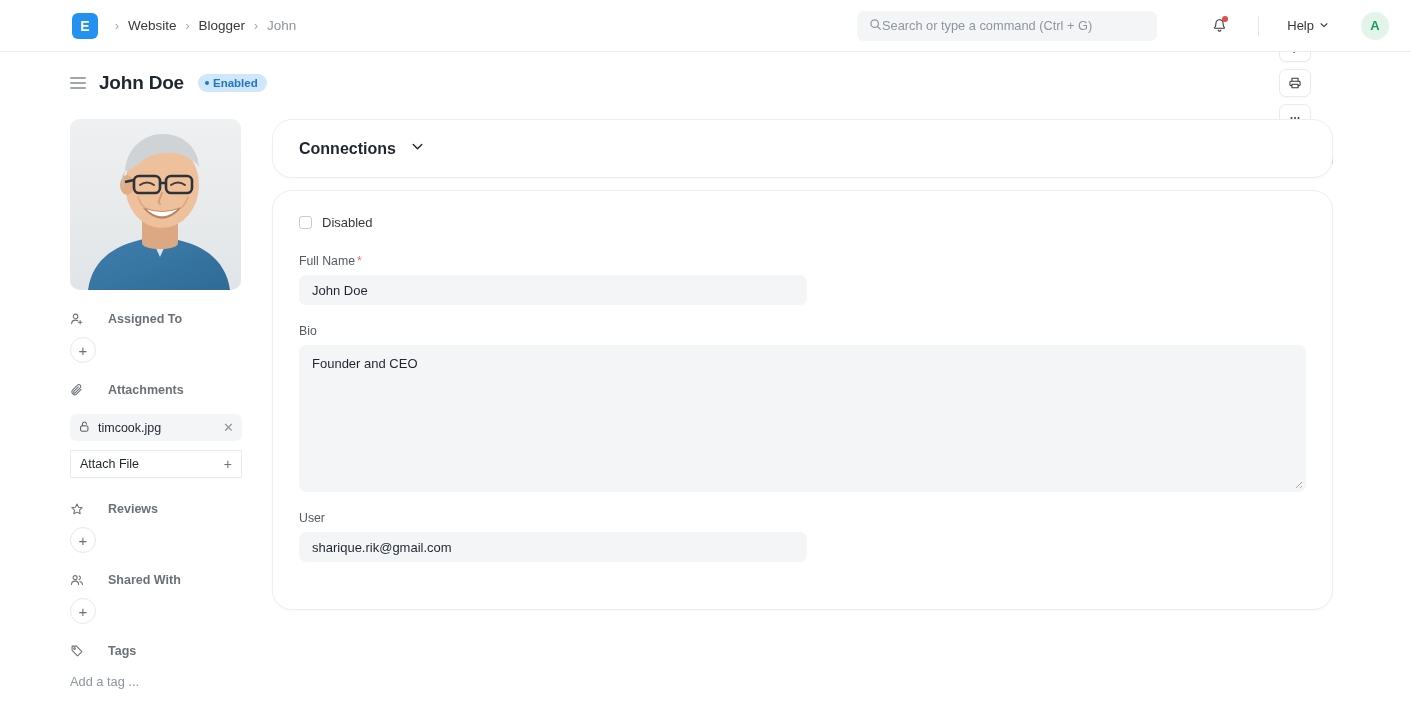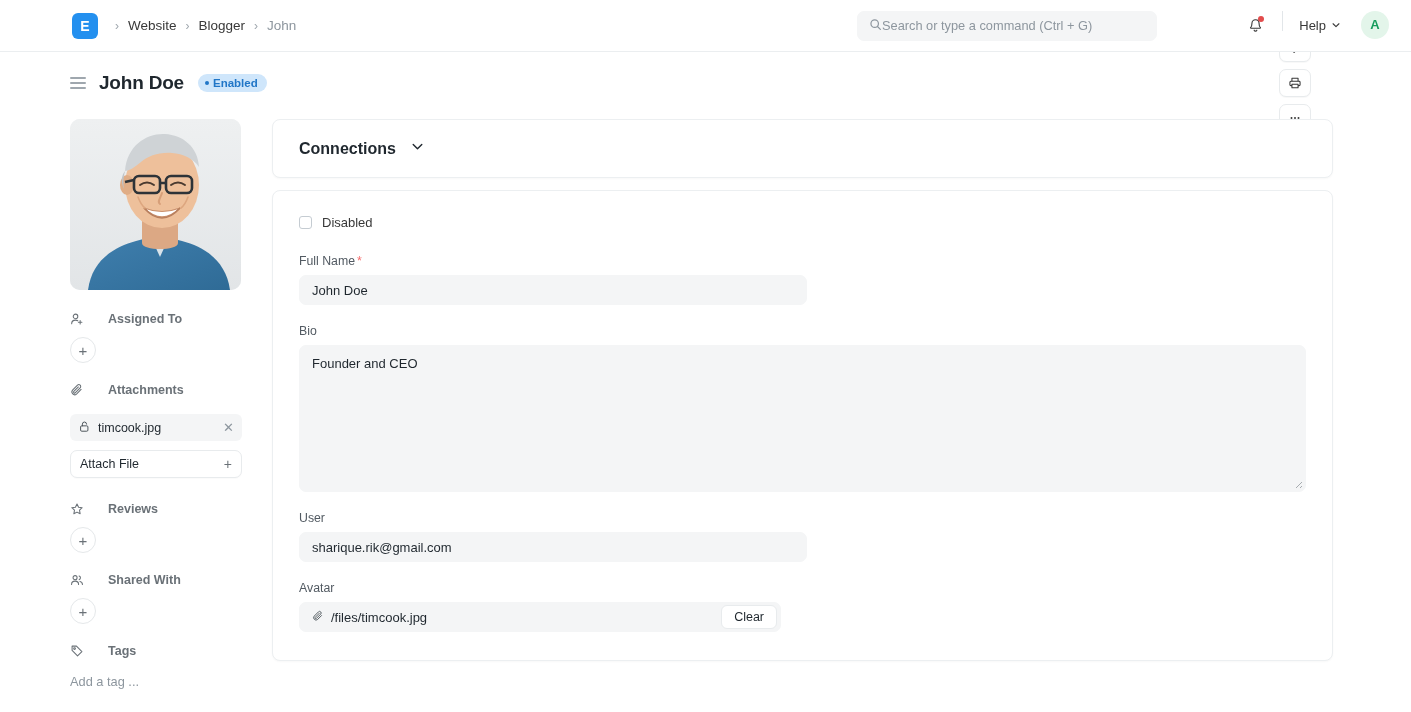--- a/index.html
+++ b/index.html
@@ -37,21 +37,21 @@
     font-size: 13.5px;
   }
   .crumb { color: #383838; text-decoration: none; }
   .crumb.muted { color: #8d969e; }
   .crumb-sep {
     color: #9fa7ae; font-size: 12px;
     transform: translateY(0px);
   }
   .nav-right {
     margin-left: auto;
-    display: flex; gap: 0;
+    display: flex; align-items: center; gap: 12px;
   }
   .searchbox {
     width: 300px; height: 30px;
     background: #f4f5f6;
     border: 1px solid #f4f5f6;
     border-radius: 7px;
     display: flex; align-items: center;
     padding: 0 11px;
     position: absolute;
     left: 857px;
@@ -183,40 +183,40 @@
     margin-bottom: 9px;
     cursor: pointer;
     margin-top: 17px;
   }
   .attach-row .fn { margin-left: 7px; }
   .attach-row .x { margin-left: auto; color: #8d969e; font-size: 13px; cursor: pointer; }
   .attach-btn {
     height: 28px;
     background: #fff;
     border: 1px solid #e8ebed;
-    border-radius: 7px;
+    border-radius: 1px;
     display: flex; align-items: center;
     padding: 0 9px;
     font-size: 12.5px; color: #1f272e;
     cursor: pointer;
     margin-bottom: 24px;
     box-shadow: 0 1px 1px rgba(0,0,0,0.02);
   }
   .attach-btn .plus { margin-left: auto; color: #6a7177; font-size: 14px; }
   .tag-input {
     font-size: 12.8px; color: #8d969e;
     padding-top: 5px; cursor: text;
   }
 
   
   .main { flex: 1 1 auto; padding-top: 5px; min-width: 0; }
   .card {
     background: #ffffff;
     border: 1px solid #eceff1;
-    border-radius: 8px;
+    border-radius: 20px;
     box-shadow: 0 1px 2px rgba(15,23,42,0.03);
   }
   .conn-card {
     padding: 19px 26px;
     margin-bottom: 12px;
     display: flex; align-items: center; gap: 14px;
     cursor: pointer;
   }
   .conn-title { font-size: 16px; font-weight: 700; color: #1f272e; }
 
@@ -554,28 +554,16 @@
             </svg>
           </span>
         </div>
       </div>
 
       <div class="field">
         <label class="field-label">User</label>
         <div class="input">sharique.rik@gmail.com</div>
       </div>
 
-      <div class="field" style="margin-bottom:0">
-        <label class="field-label">Avatar</label>
-        <div class="avatar-field">
-          <span>
-            <svg width="12" height="12" viewBox="0 0 16 16" fill="none" stroke="#4a5258" stroke-width="1.2">
-              <path d="M12.7 7.4L7.4 12.7a3.2 3.2 0 01-4.5-4.5l5.7-5.7a2.1 2.1 0 013 3l-5.7 5.7a1.05 1.05 0 01-1.5-1.5l5.2-5.2" stroke-linecap="round" stroke-linejoin="round"></path>
-            </svg>
-          </span>
-          <span class="path">/files/timcook.jpg</span>
-          <button class="clear-btn">Clear</button>
-        </div>
-      </div>
 
     </div>
   </main>
 </div>
 
 </body></html>

